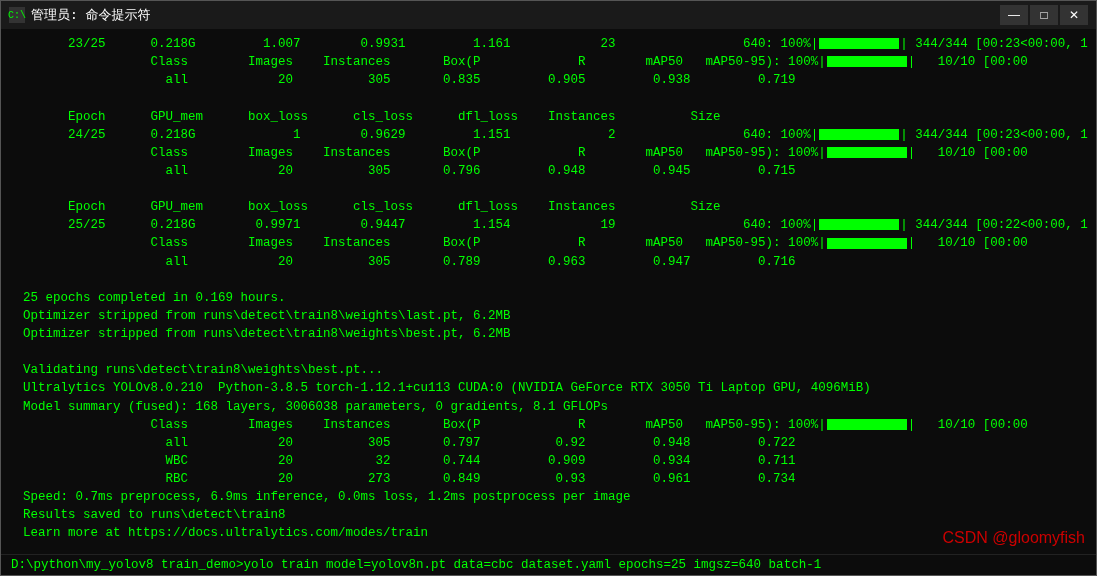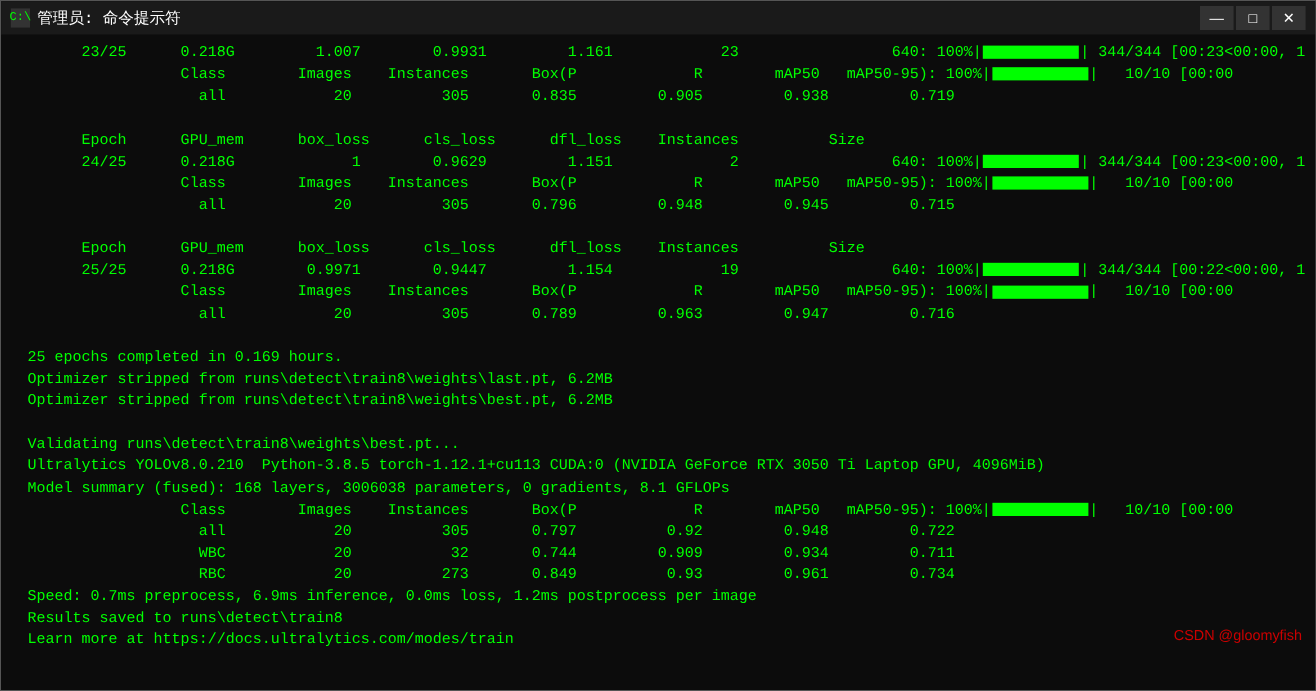--- a/index.html
+++ b/index.html
@@ -81,24 +81,24 @@
     .bottom-bar {
       background: #0c0c0c;
       color: #00ff00;
       padding: 3px 10px;
       font-size: 12.5px;
       border-top: 1px solid #222;
       flex-shrink: 0;
     }
     .watermark {
       position: absolute;
-      bottom: 40px;
+      bottom: 29px;
       right: 12px;
       color: #cc0000;
-      font-size: 12px;
+      font-size: 16px;
       font-family: Arial, sans-serif;
     }
     .progress-bar {
       display: inline-block;
       background: #00ff00;
       height: 11px;
       width: 80px;
       vertical-align: middle;
       margin: 0 1px;
     }
@@ -141,17 +141,20 @@
 Ultralytics YOLOv8.0.210  Python-3.8.5 torch-1.12.1+cu113 CUDA:0 (NVIDIA GeForce RTX 3050 Ti Laptop GPU, 4096MiB)
 Model summary (fused): 168 layers, 3006038 parameters, 0 gradients, 8.1 GFLOPs
                  Class        Images    Instances       Box(P             R        mAP50   mAP50-95): 100%|<span class="progress-bar"></span>|   10/10 [00:00
                    all            20          305       0.797          0.92         0.948         0.722
                    WBC            20           32       0.744         0.909         0.934         0.711
                    RBC            20          273       0.849          0.93         0.961         0.734
 Speed: 0.7ms preprocess, 6.9ms inference, 0.0ms loss, 1.2ms postprocess per image
 Results saved to runs\detect\train8
 Learn more at https://docs.ultralytics.com/modes/train</pre>
   </div>
+  <div class="bottom-bar">
+    <span>D:\python\my_yolov8 train_demo&gt;yolo train model=yolov8n.pt data=cbc dataset.yaml epochs=25 imgsz=640 batch-1</span>
+  </div>
 </div>
 
 <div class="watermark">
   <span>CSDN @gloomyfish</span>
 </div>
 
 </body></html>

